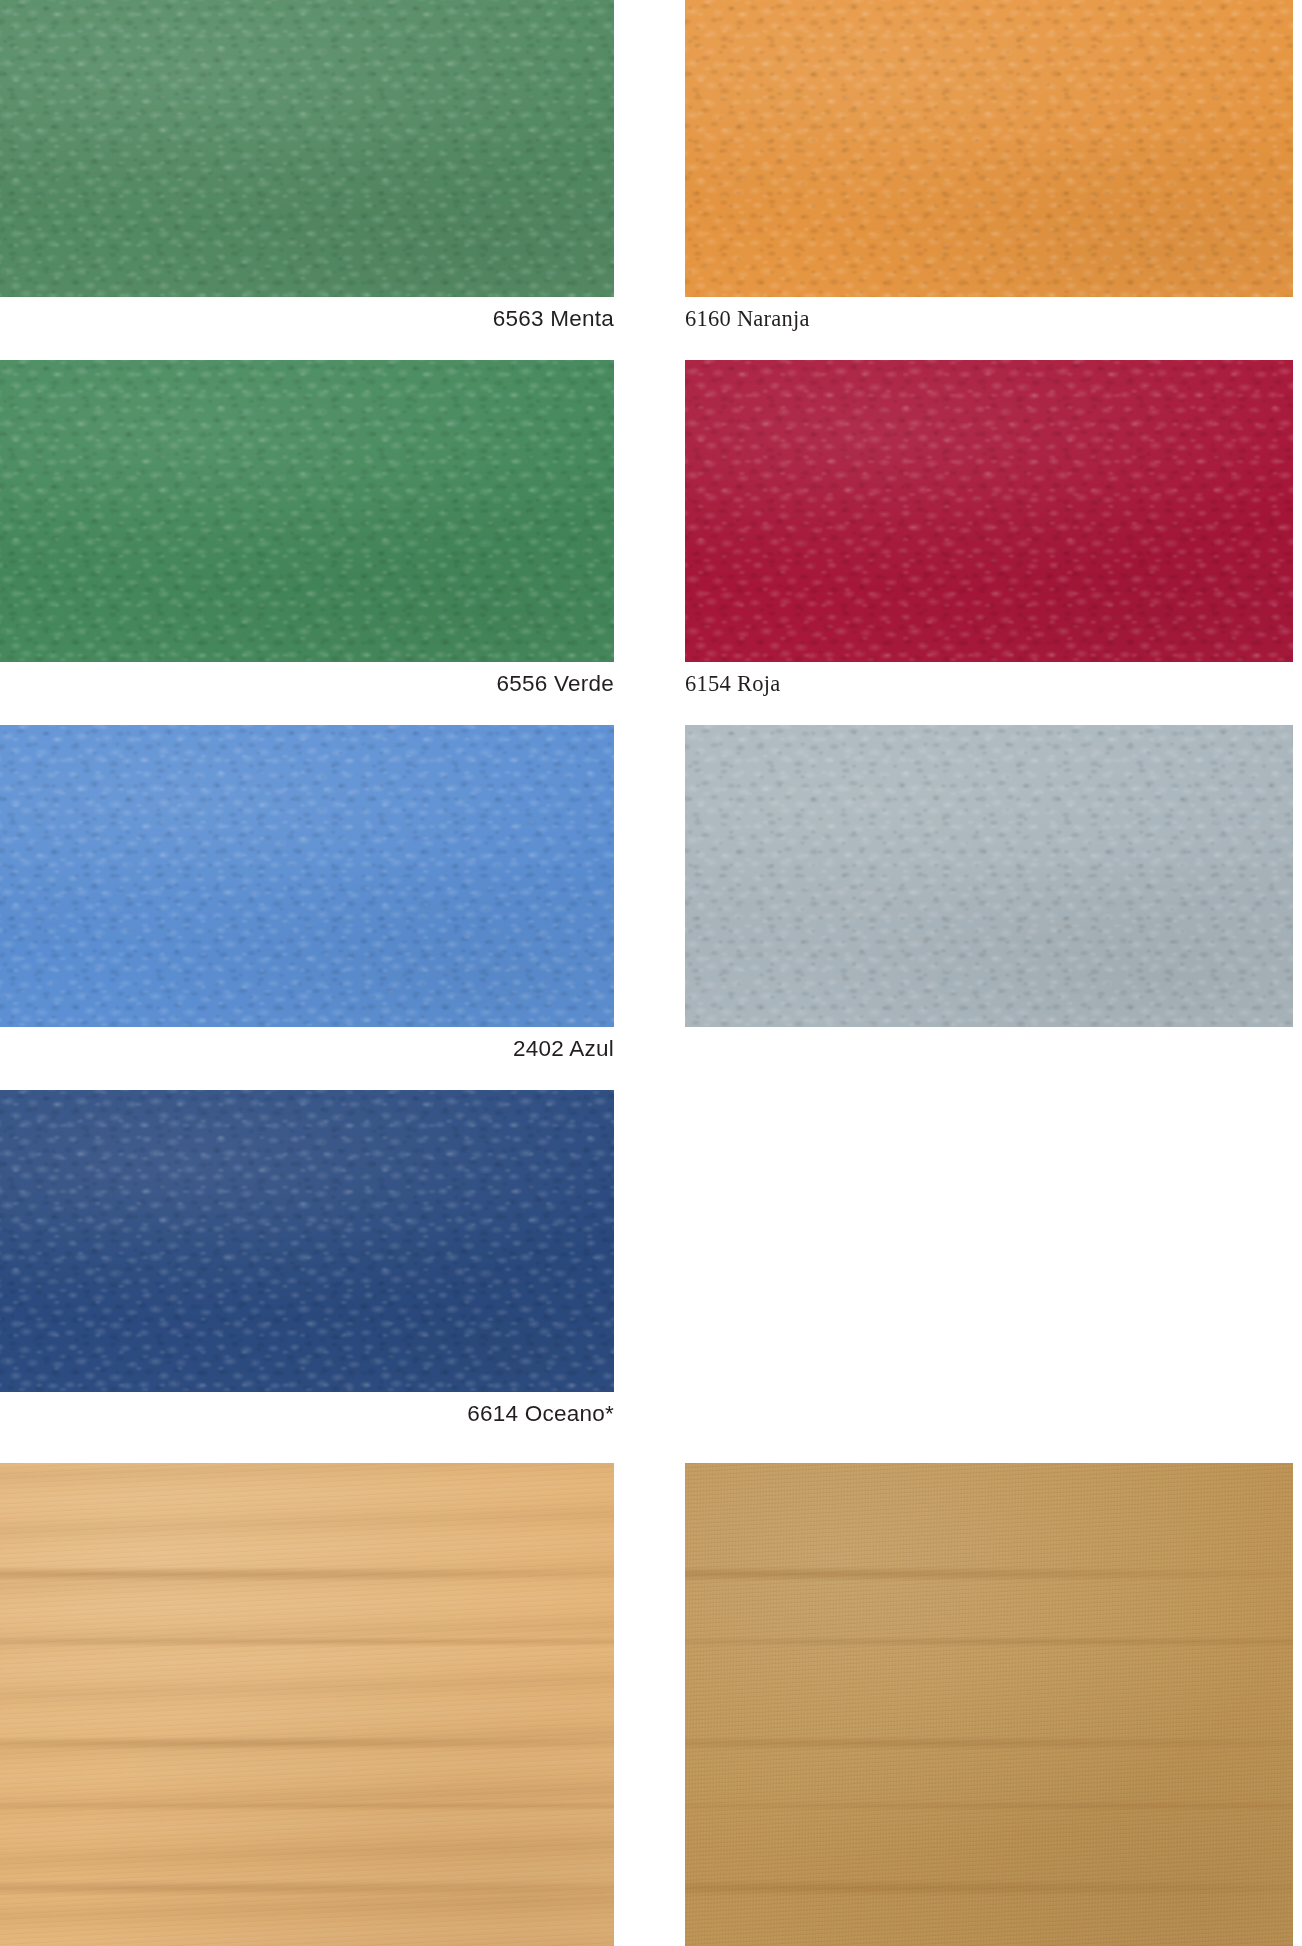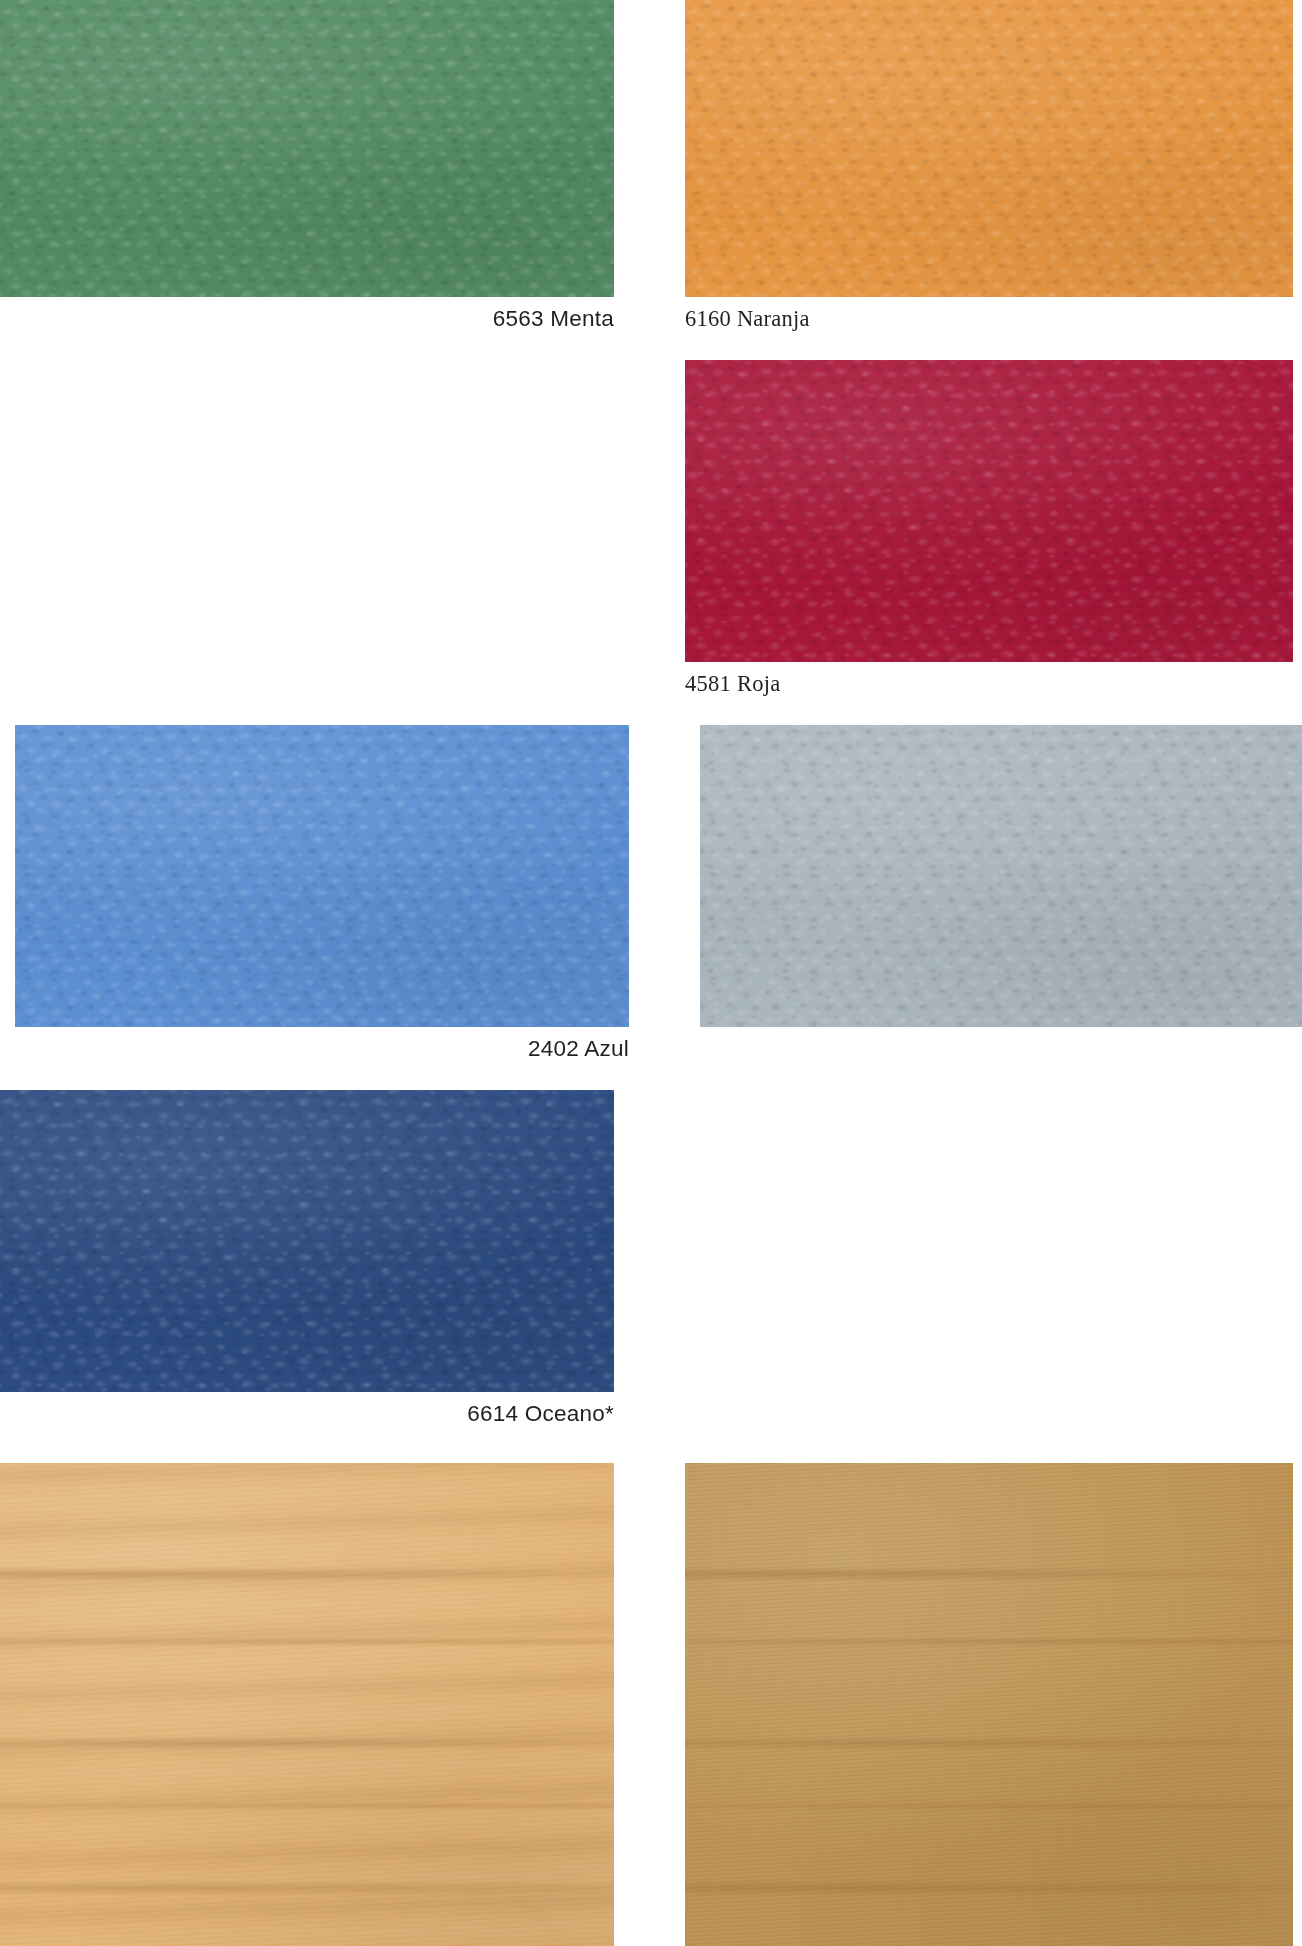--- a/index.html
+++ b/index.html
@@ -30,21 +30,21 @@
 
   .swatch-cell {
     position:absolute;
   }
 
   .swatch-cell.col-0 { left:0px;   width:614px;text-align:right; }
   .swatch-cell.col-1 { left:685px; width:608px;font-family:Liberation Serif, serif; }
 
   .swatch-cell.row-0 { top:0px;    }
   .swatch-cell.row-1 { top:360px;  }
-  .swatch-cell.row-2 { top:725px;margin-left:15px;  }
+  .swatch-cell.row-2 { top:725px;  }
   .swatch-cell.row-3 { top:1090px;border-radius:9px; }
   .swatch-cell.row-4 { top:1463px; }
 
   
   .chip {
     position:relative;
     width:100%;
     height:297px;
     overflow:hidden;
     background-color:#cccccc;
@@ -201,27 +201,35 @@
         <div class="swatch-label">6563 Menta</div>
       </div>
       <div class="swatch-cell col-1 row-0">
         <div class="chip" style="background-color: rgb(231, 150, 64);">
           <div class="shade"></div>
           <div class="tex"></div>
           <div class="tex2"></div>
         </div>
         <div class="swatch-label">6160 Naranja</div>
       </div>
+      <div class="swatch-cell col-0 row-1">
+        <div class="chip" style="background-color: rgb(67, 136, 90);">
+          <div class="shade"></div>
+          <div class="tex"></div>
+          <div class="tex2"></div>
+        </div>
+        <div class="swatch-label">6556 Verde</div>
+      </div>
       <div class="swatch-cell col-1 row-1">
         <div class="chip" style="background-color: rgb(168, 21, 56);">
           <div class="shade"></div>
           <div class="tex"></div>
           <div class="tex2"></div>
         </div>
-        <div class="swatch-label">4581 Roja</div>
+        <div class="swatch-label">6154 Roja</div>
       </div>
       <div class="swatch-cell col-0 row-2">
         <div class="chip" style="background-color: rgb(91, 143, 212);">
           <div class="shade"></div>
           <div class="tex"></div>
           <div class="tex2"></div>
         </div>
         <div class="swatch-label">2402 Azul</div>
       </div>
       <div class="swatch-cell col-1 row-2">

